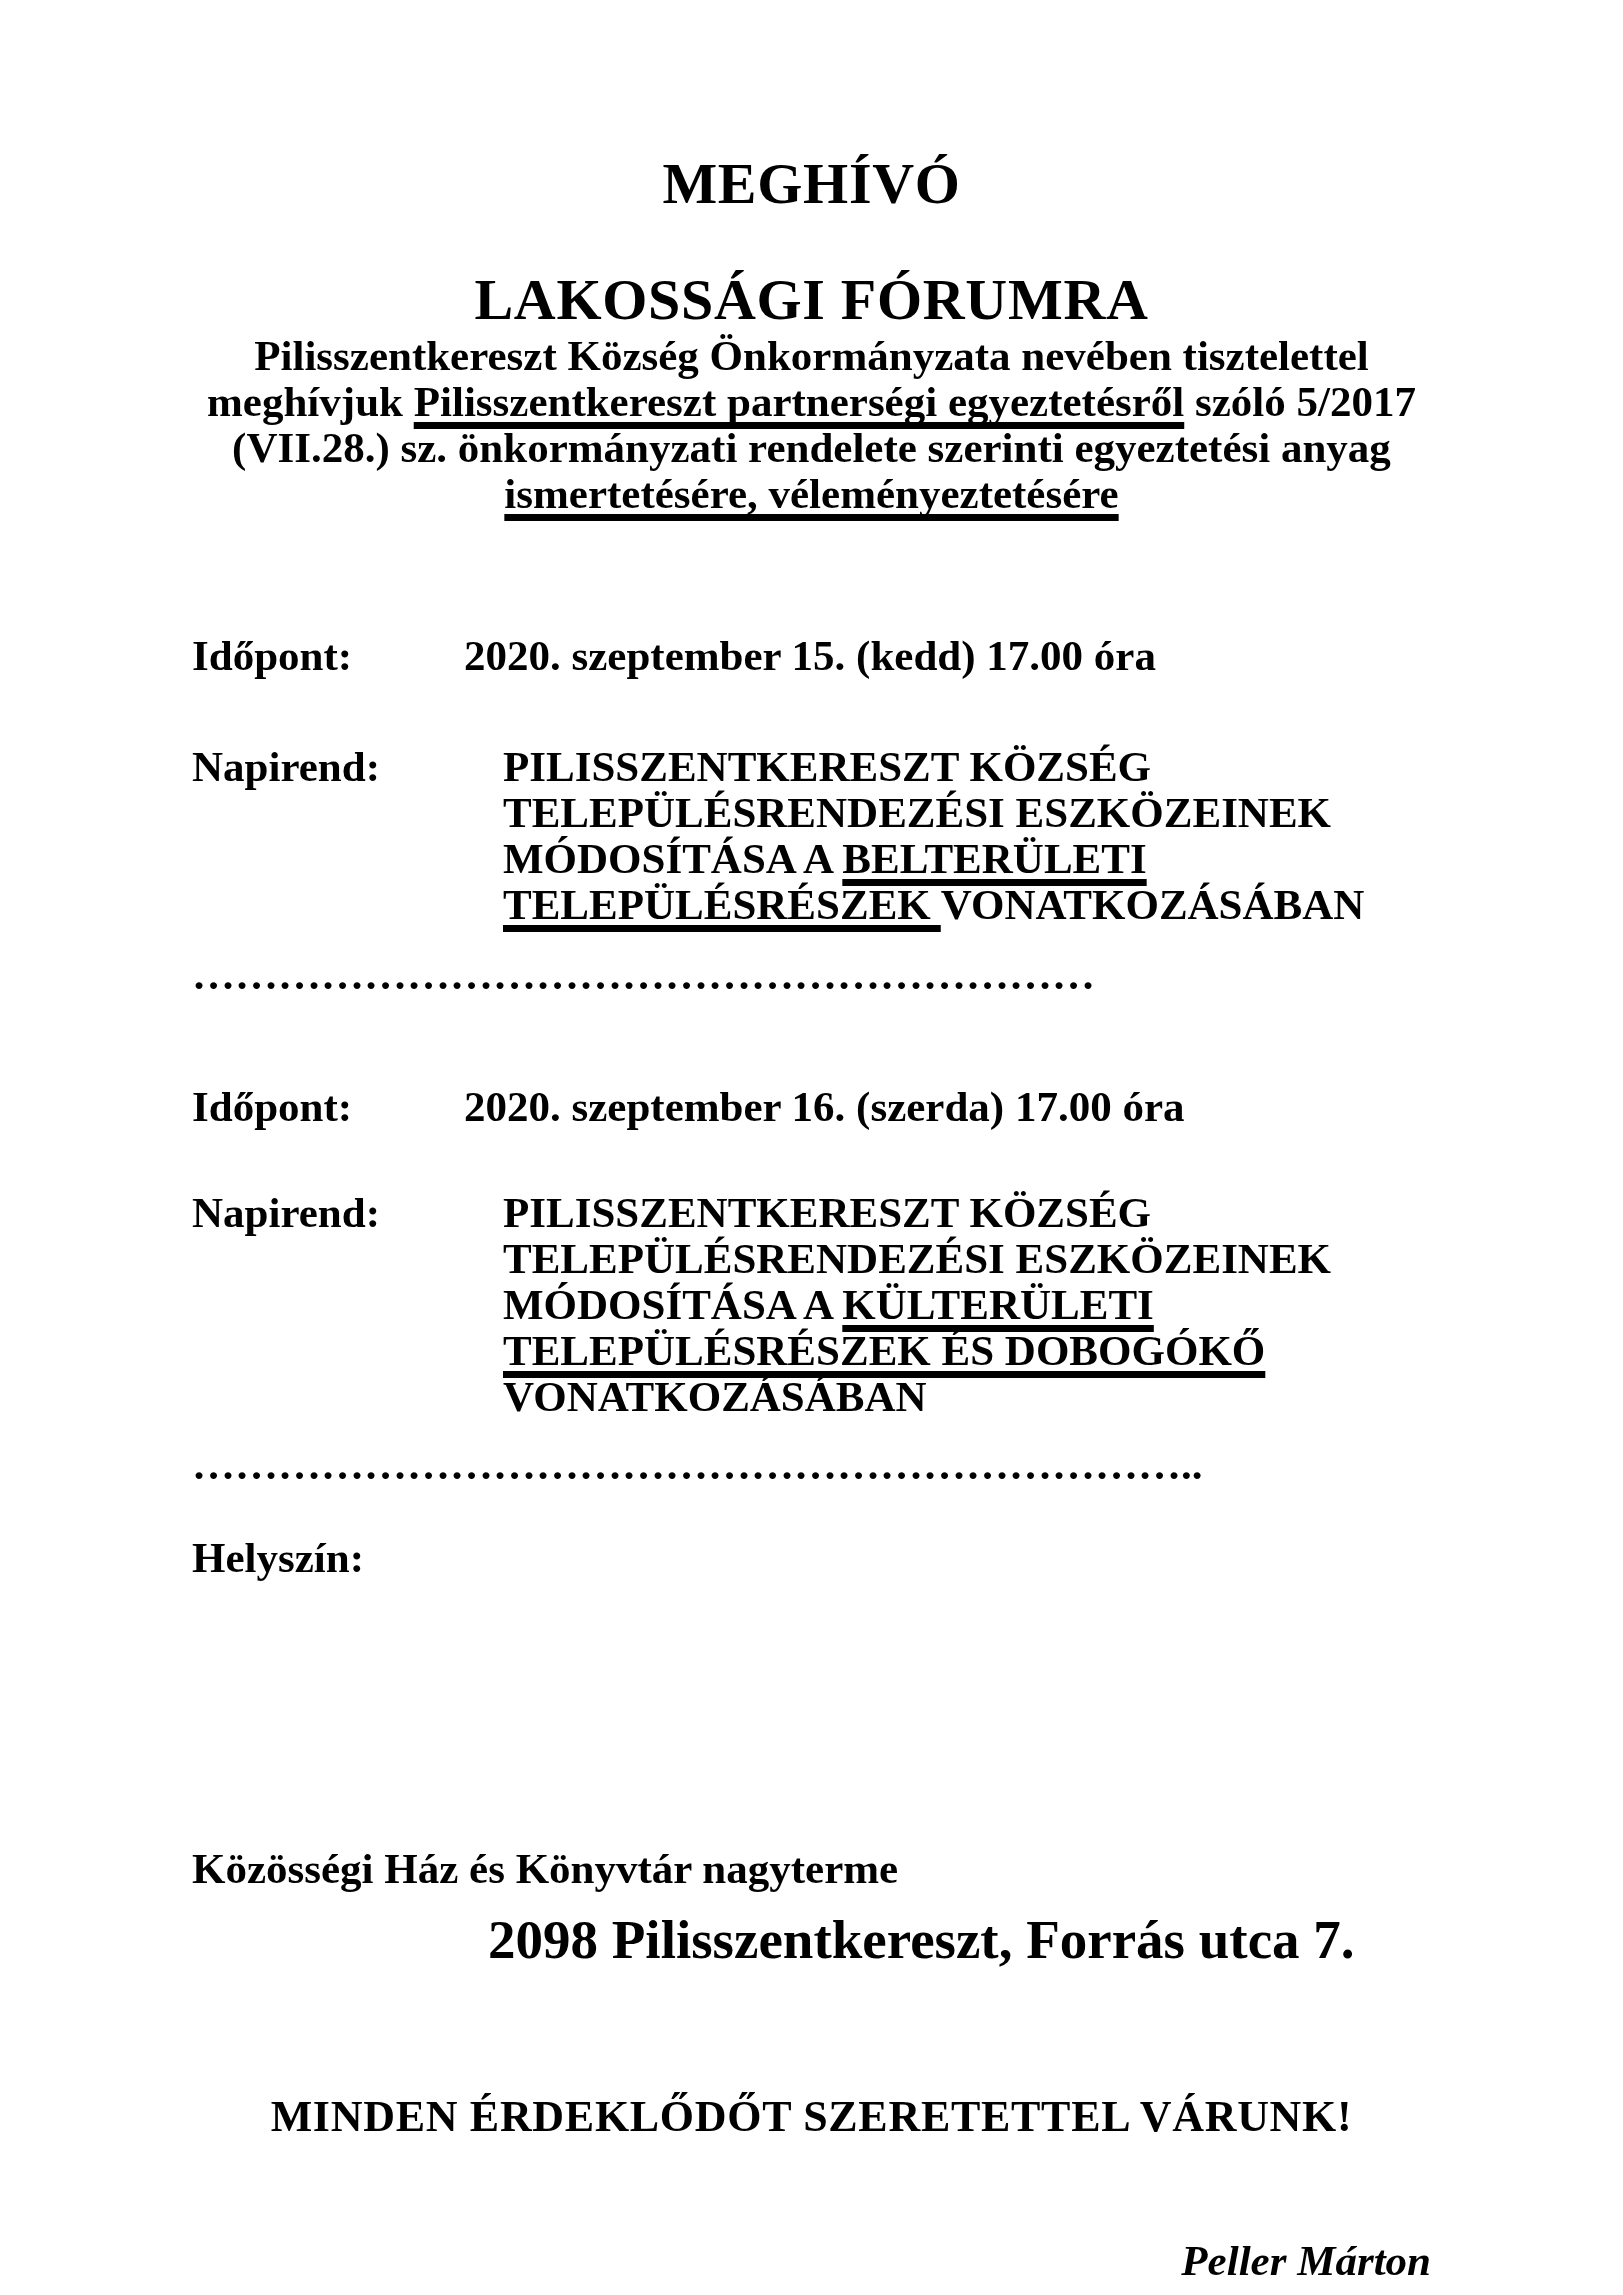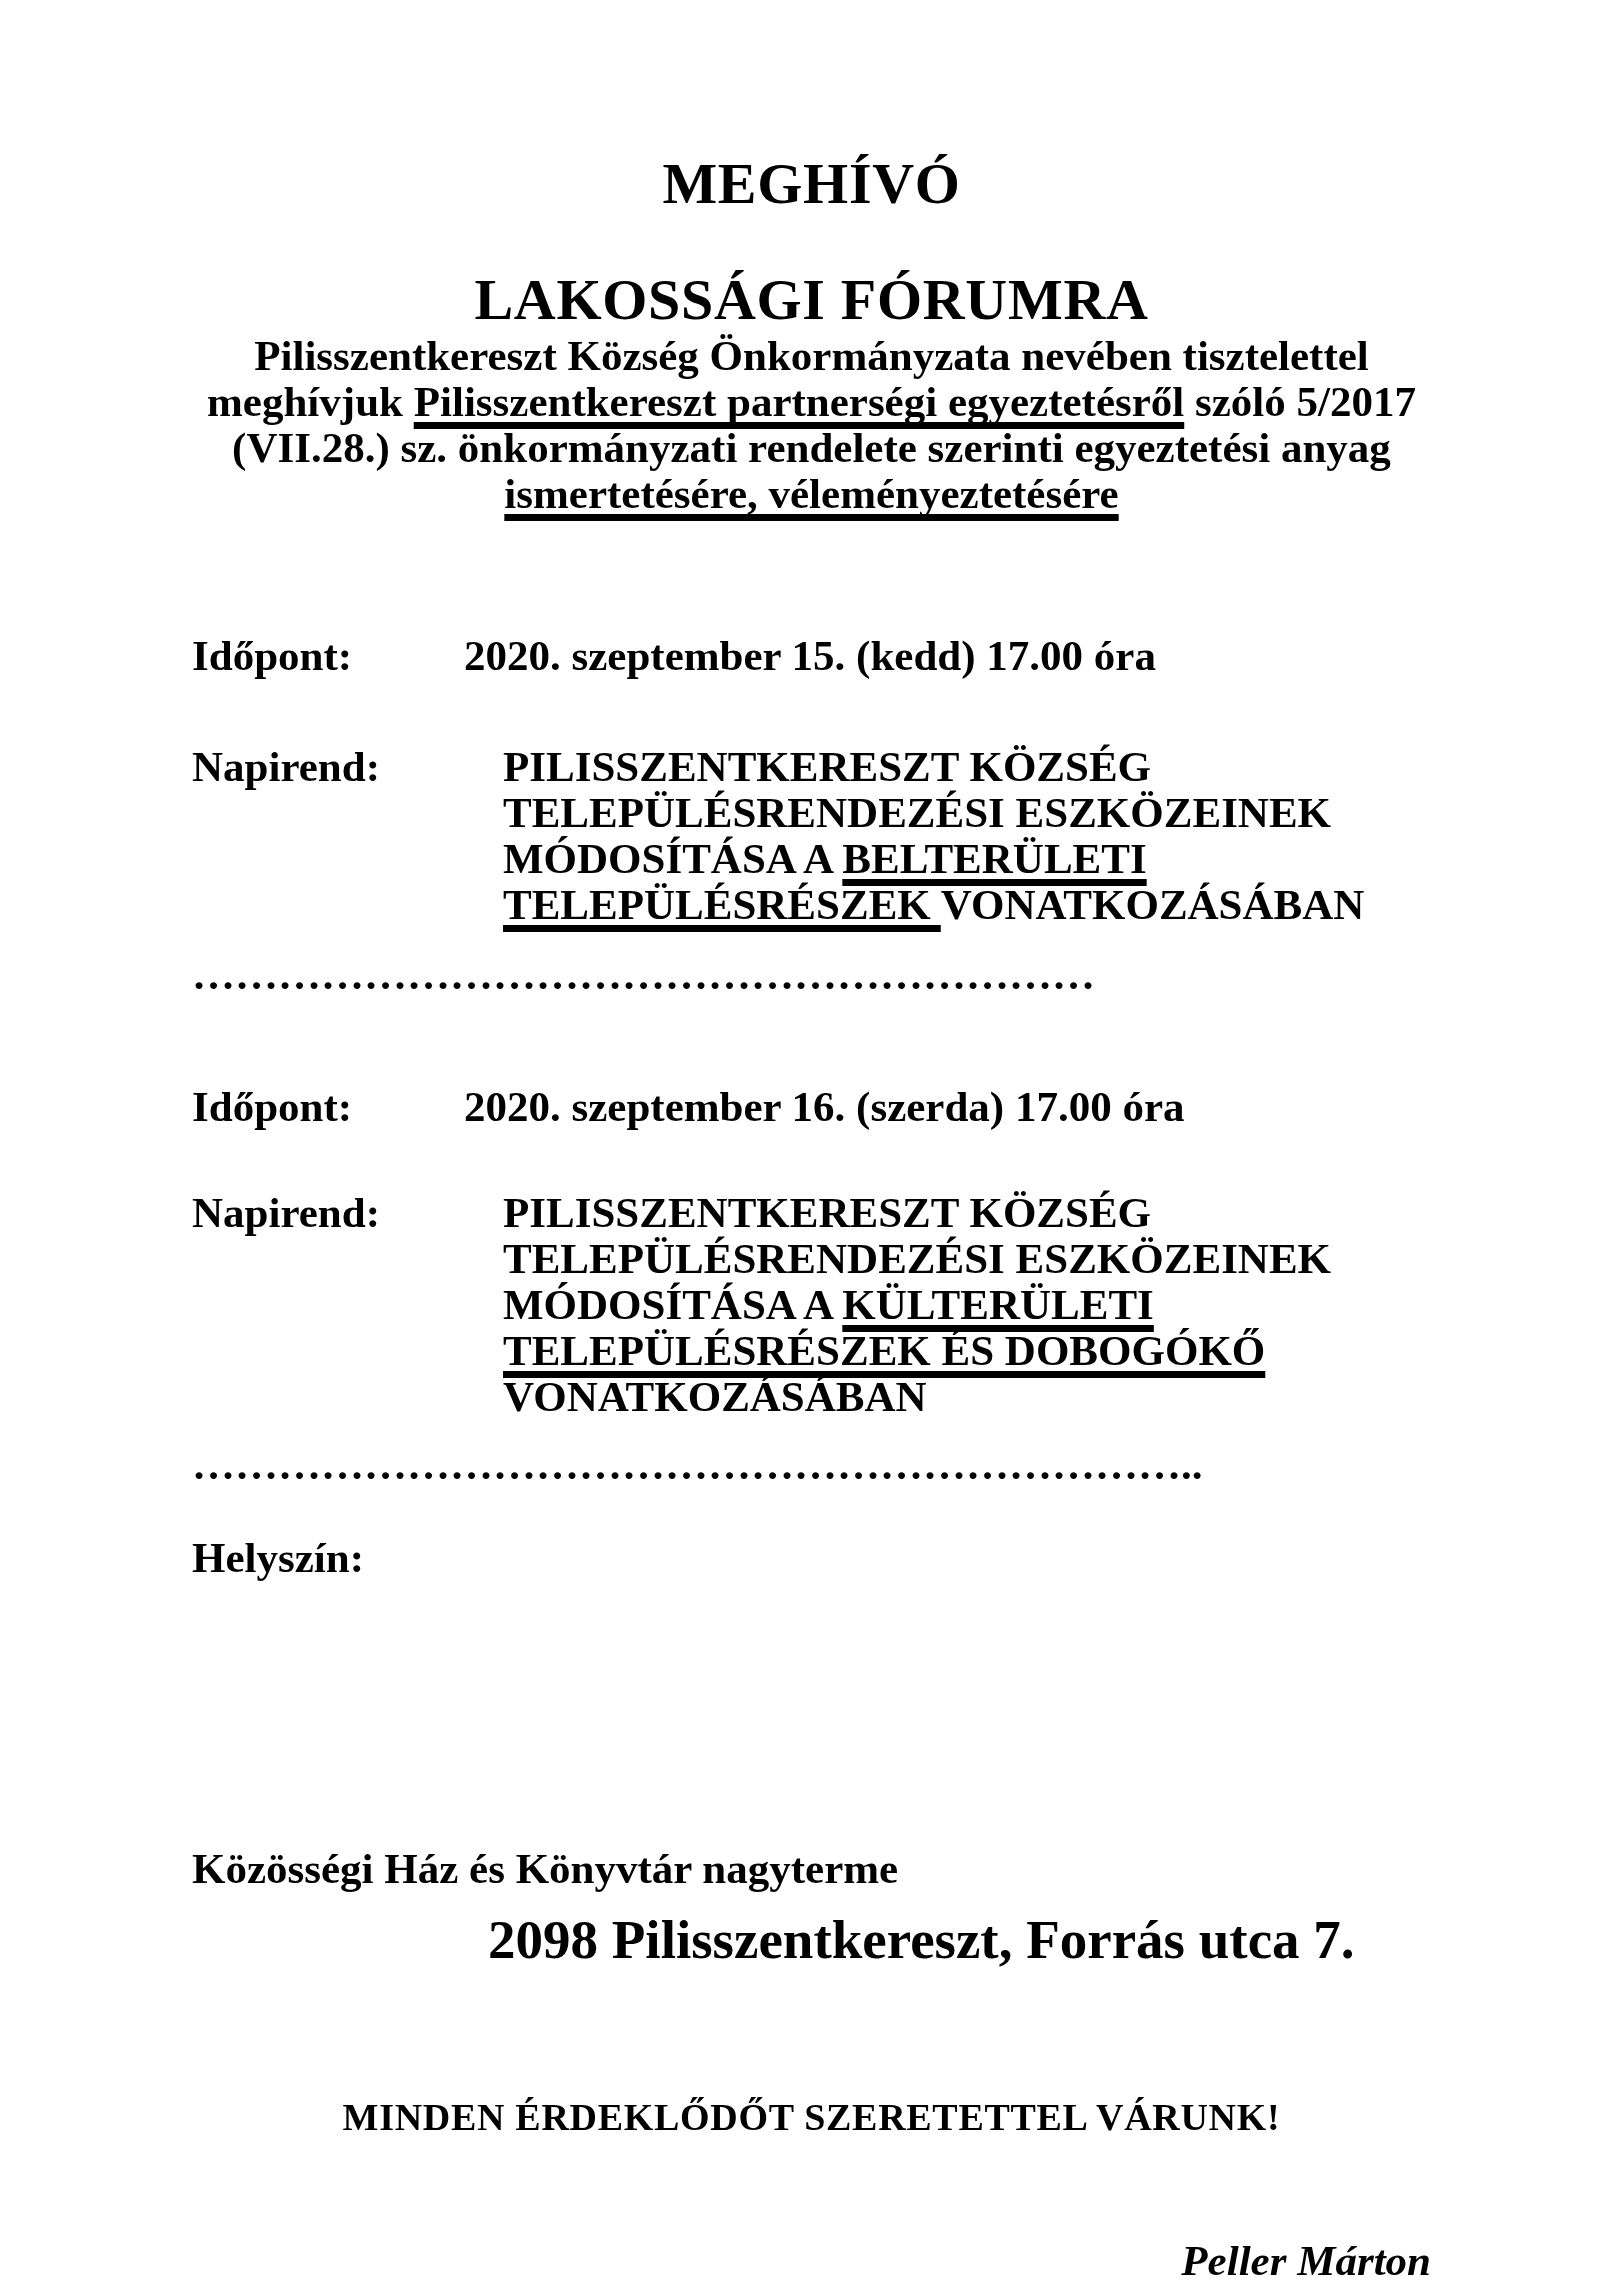--- a/index.html
+++ b/index.html
@@ -52,21 +52,21 @@
   }
   .address {
     margin-top: 25px;
     padding-left: 296px;
     font-size: 55px;
     line-height: 46px;
   }
   .closing {
     margin: 124px -39px 0 -39px;
     text-align: center;
-    font-size: 38px;
+    font-size: 44px;
     line-height: 60px;
     white-space: nowrap;
     letter-spacing: 0.7px;
   }
   .signature {
     margin-top: 89px;
     text-align: right;
     font-size: 43px;
     line-height: 49px;
   }

